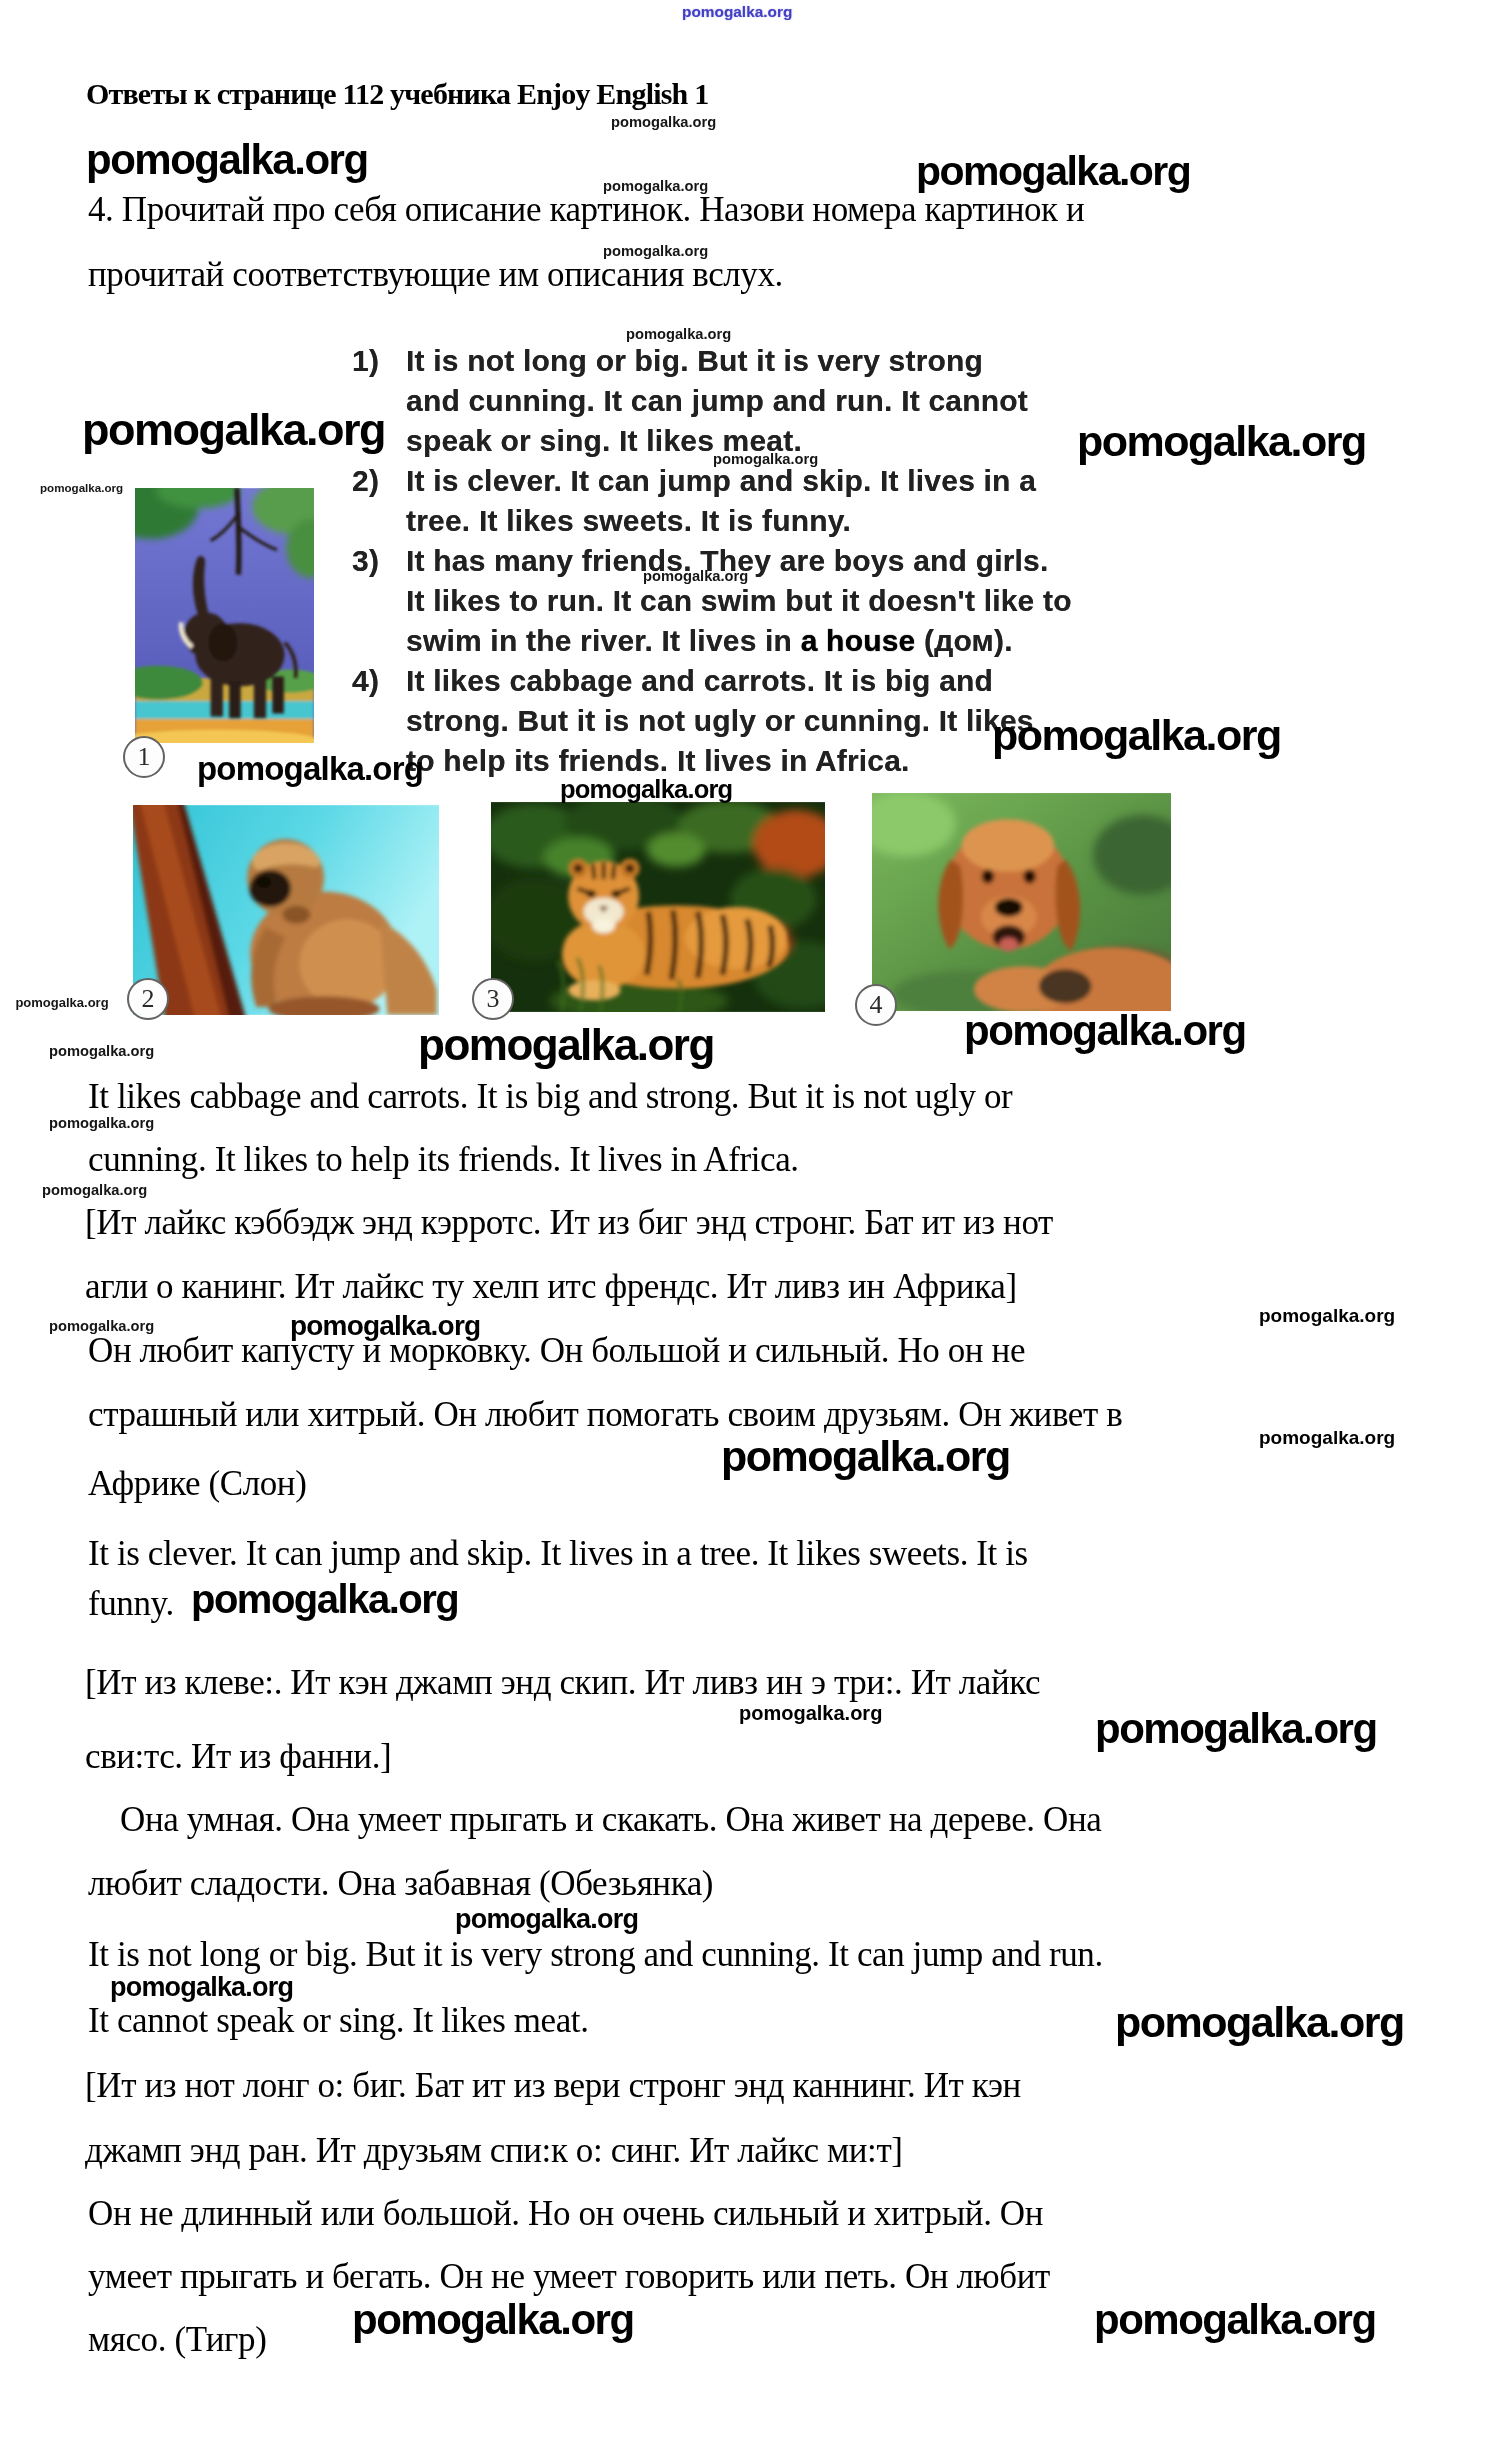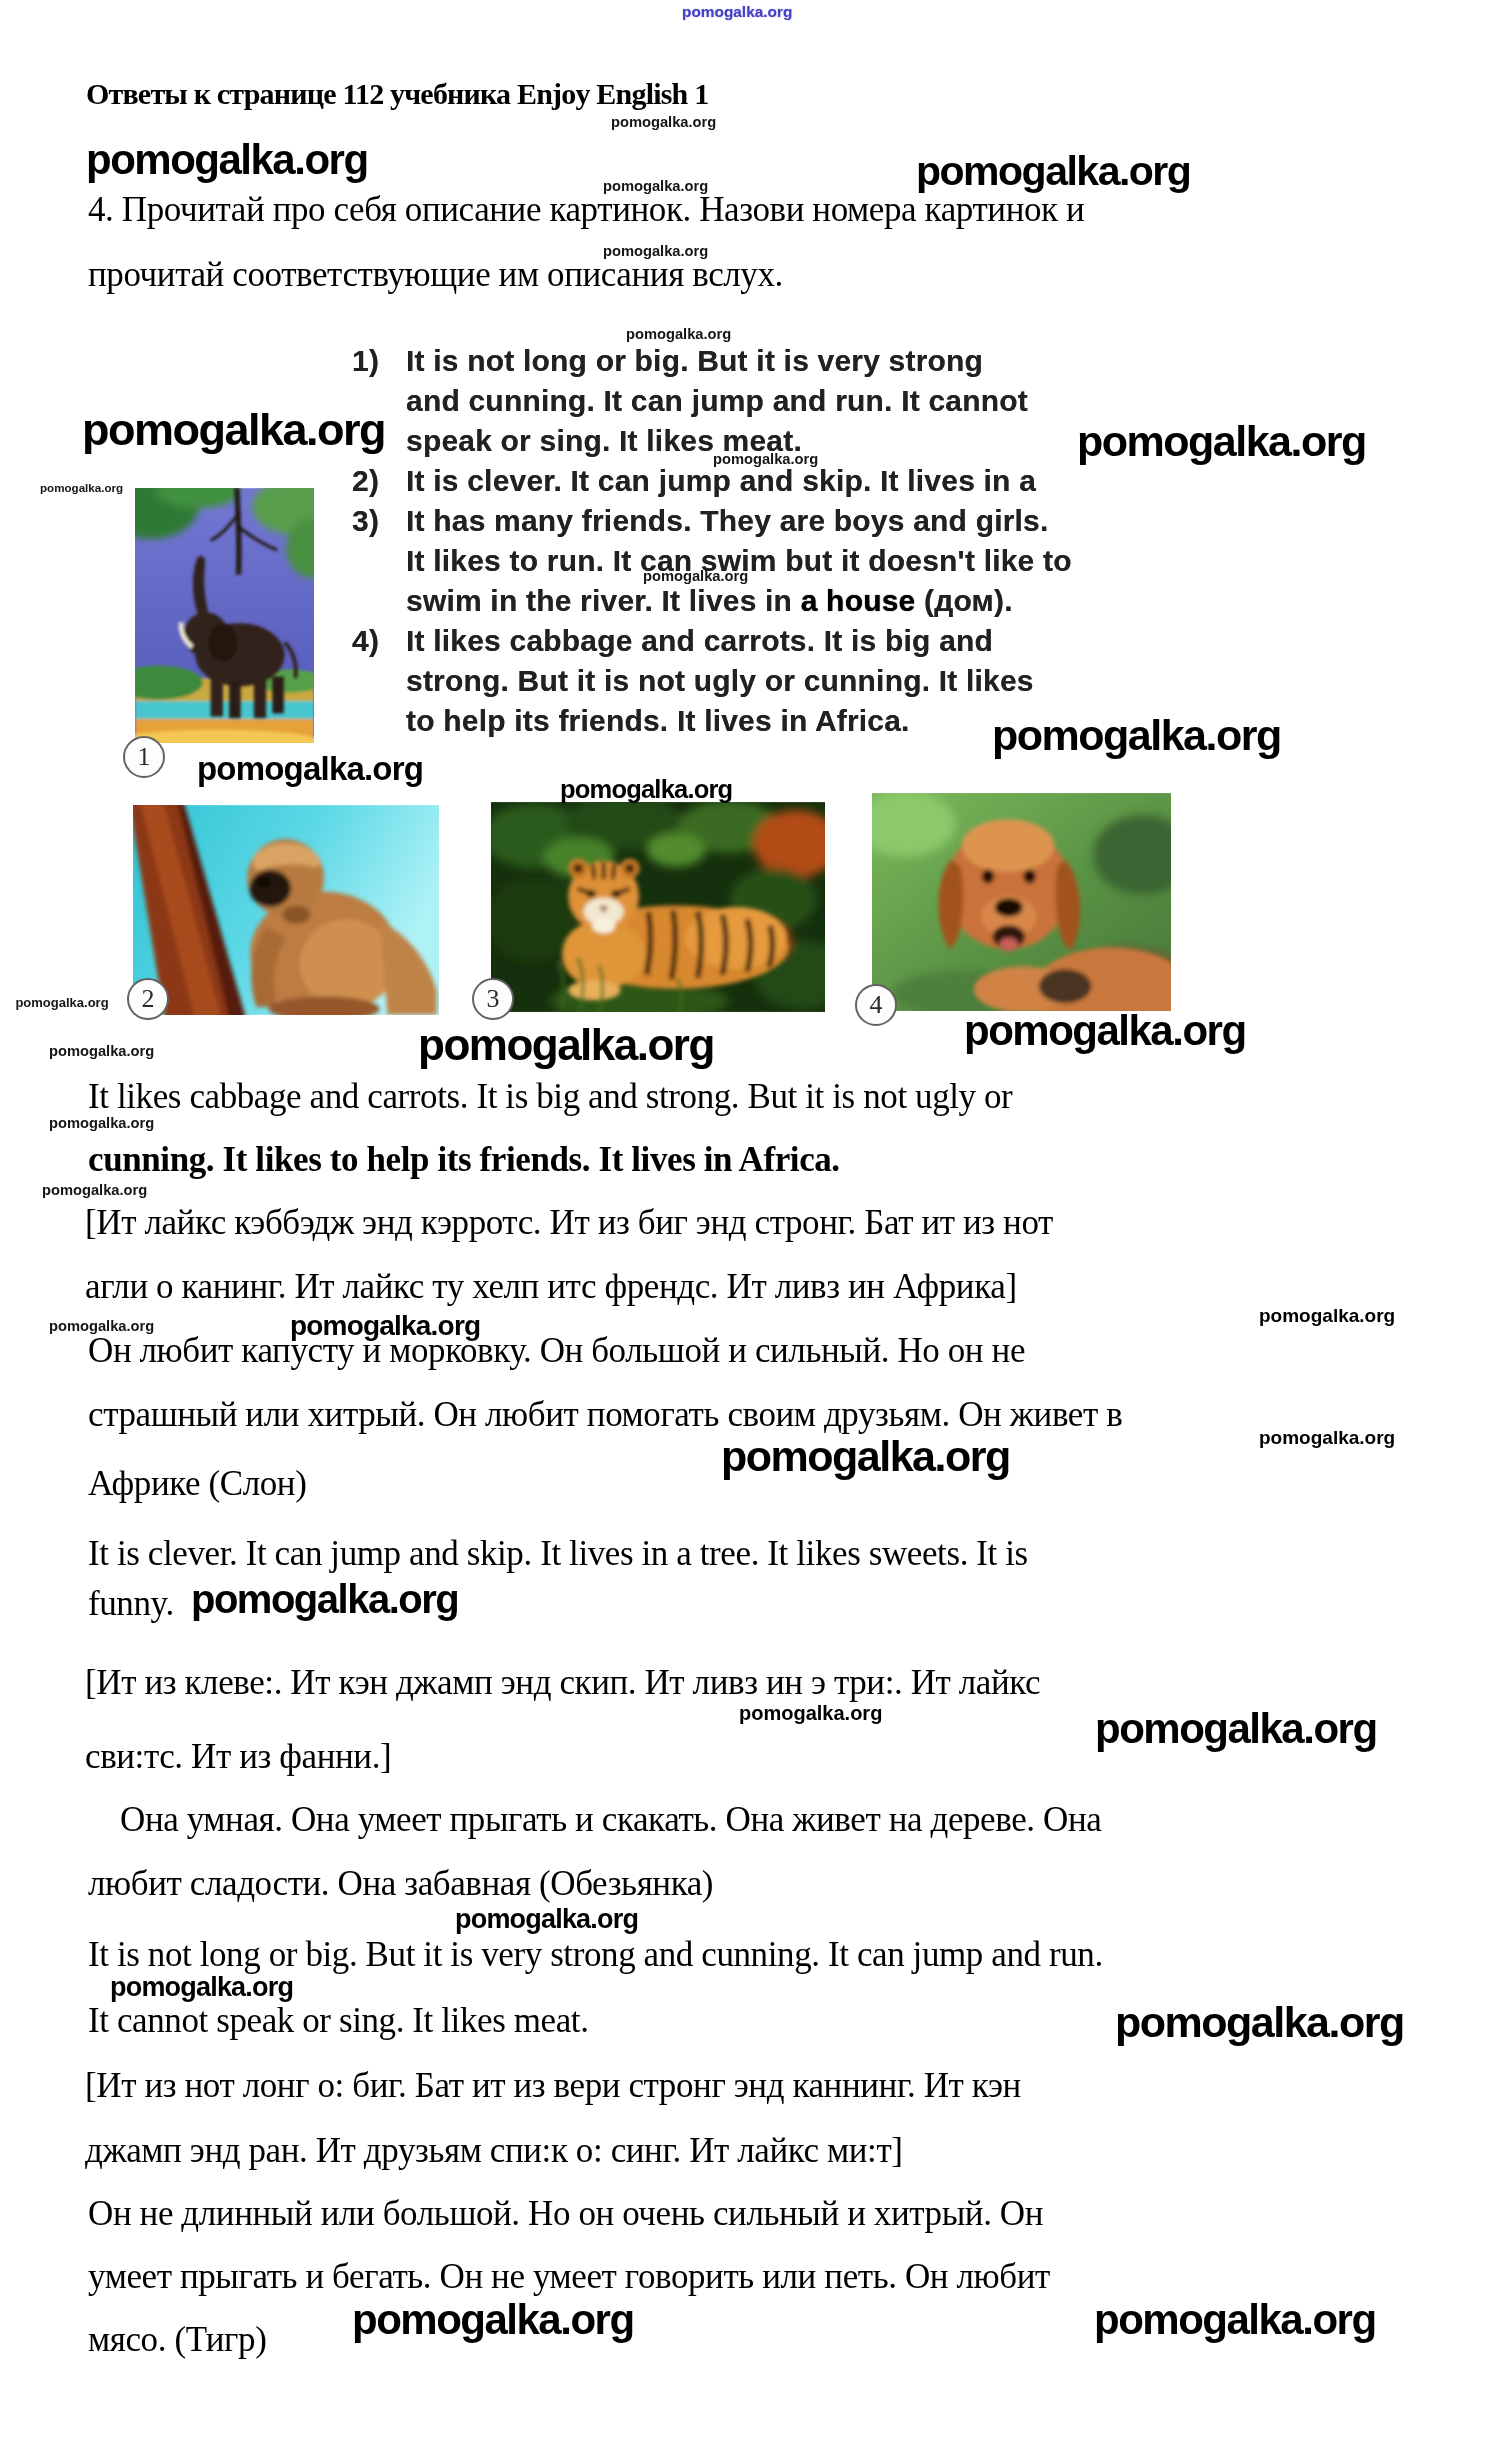--- a/index.html
+++ b/index.html
@@ -72,20 +72,21 @@
   <div class="scan">
     <div class="item">
       <span class="num">1)</span>
       <div>It is not long or big. But it is very strong</div>
       <div>and cunning. It can jump and run. It cannot</div>
       <div>speak or sing. It likes meat.</div>
     </div>
     <div class="item">
       <span class="num">2)</span>
       <div>It is clever. It can jump and skip. It lives in a</div>
+      <div>tree. It likes sweets. It is funny.</div>
     </div>
     <div class="item">
       <span class="num">3)</span>
       <div>It has many friends. They are boys and girls.</div>
       <div>It likes to run. It can swim but it doesn't like to</div>
       <div><span>swim in the river. It lives in </span><span class="xb">a house</span><span> (дом).</span></div>
     </div>
     <div class="item">
       <span class="num">4)</span>
       <div>It likes cabbage and carrots. It is big and</div>
@@ -279,21 +280,21 @@
       <span>2</span>
     </div>
   <div class="badge" style="left:472px;top:978px;">
       <span>3</span>
     </div>
   <div class="badge" style="left:855px;top:984px;">
       <span>4</span>
     </div>
 
   <div class="ln" style="left:88px;top:1077px;">It likes cabbage and carrots. It is big and strong. But it is not ugly or</div>
-  <div class="ln" style="left:88px;top:1140px;font-weight:bold;">cunning. It likes to help its friends. It lives in Africa.</div>
+  <div class="ln" style="left:88px;top:1140px;">cunning. It likes to help its friends. It lives in Africa.</div>
   <div class="ln" style="left:85px;top:1203px;">[Ит лайкс кэббэдж энд кэрротс. Ит из биг энд стронг. Бат ит из нот</div>
   <div class="ln" style="left:85px;top:1267px;">агли о канинг. Ит лайкс ту хелп итс френдс. Ит ливз ин Африка]</div>
   <div class="ln" style="left:88px;top:1395px;">страшный или хитрый. Он любит помогать своим друзьям. Он живет в</div>
   <div class="ln" style="left:88px;top:1331px;">Он любит капусту и морковку. Он большой и сильный. Но он не</div>
   <div class="ln" style="left:88px;top:1464px;">Африке (Слон)</div>
 
   <div class="ln" style="left:88px;top:1534px;">It is clever. It can jump and skip. It lives in a tree. It likes sweets. It is</div>
   <div class="ln" style="left:88px;top:1584px;">funny.</div>
   <div class="ln" style="left:85px;top:1663px;">[Ит из клеве:. Ит кэн джамп энд скип. Ит ливз ин э три:. Ит лайкс</div>
   <div class="ln" style="left:85px;top:1737px;">сви:тс. Ит из фанни.]</div>

